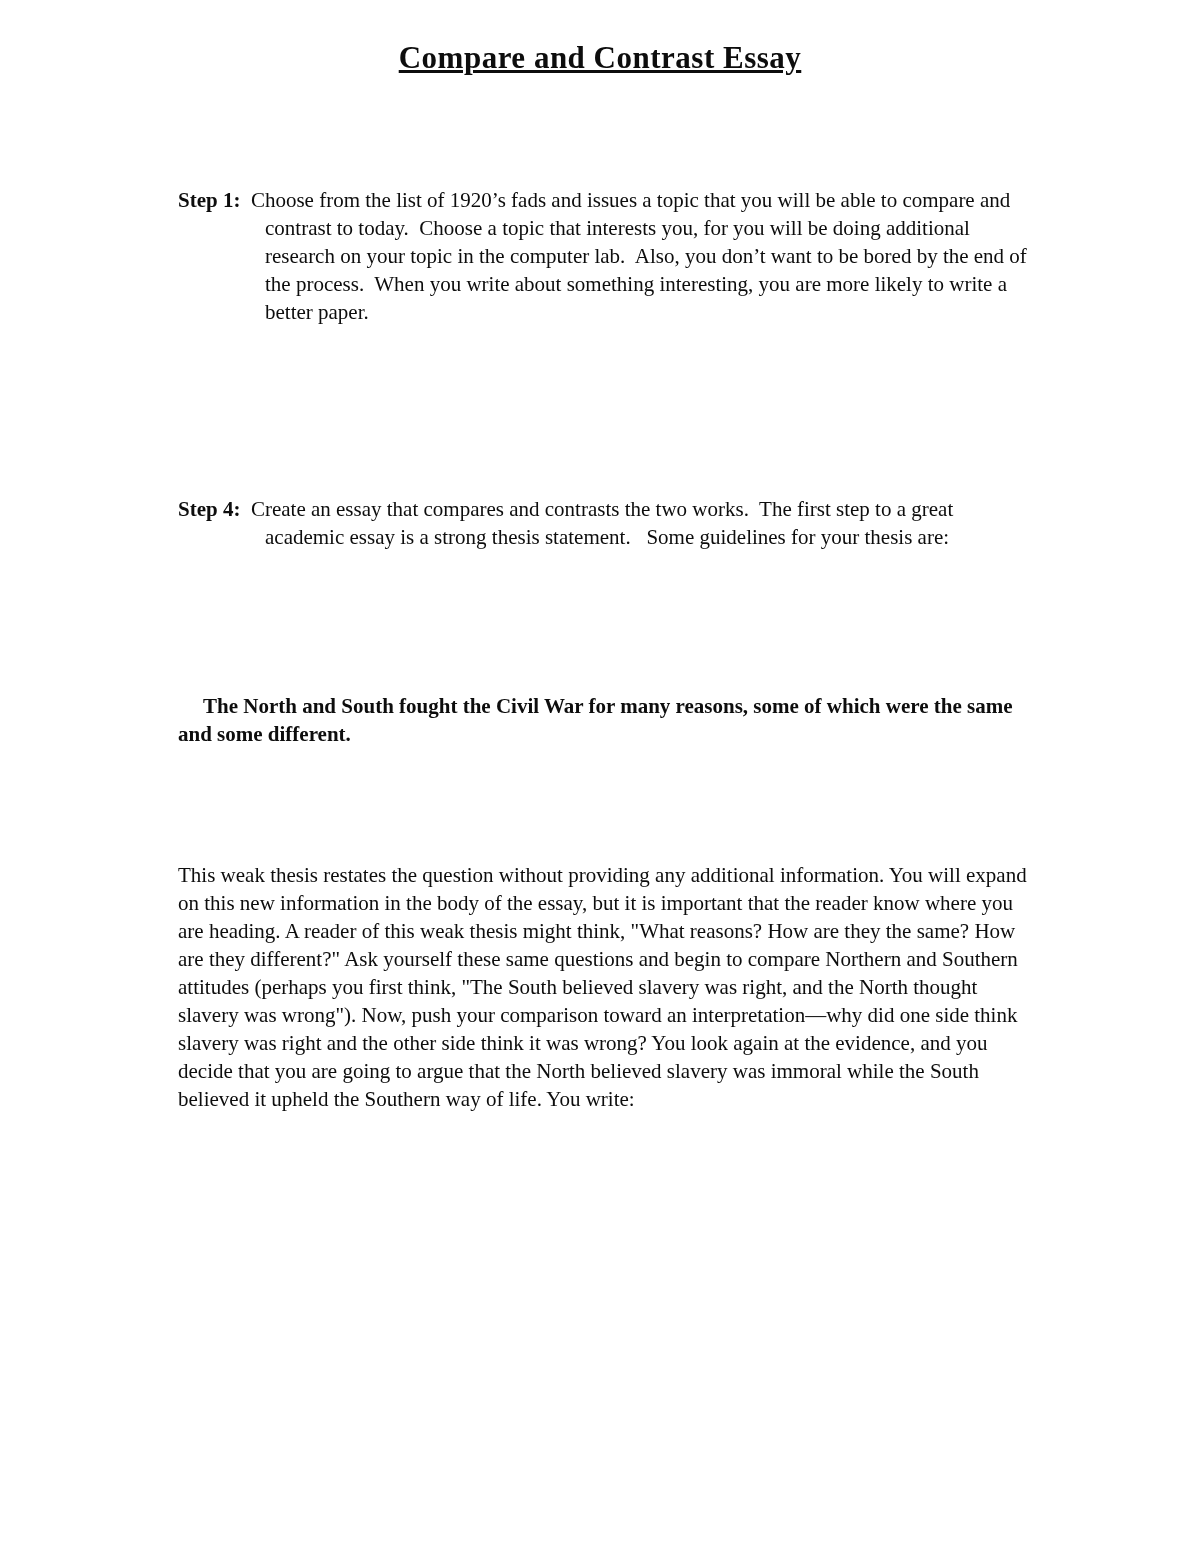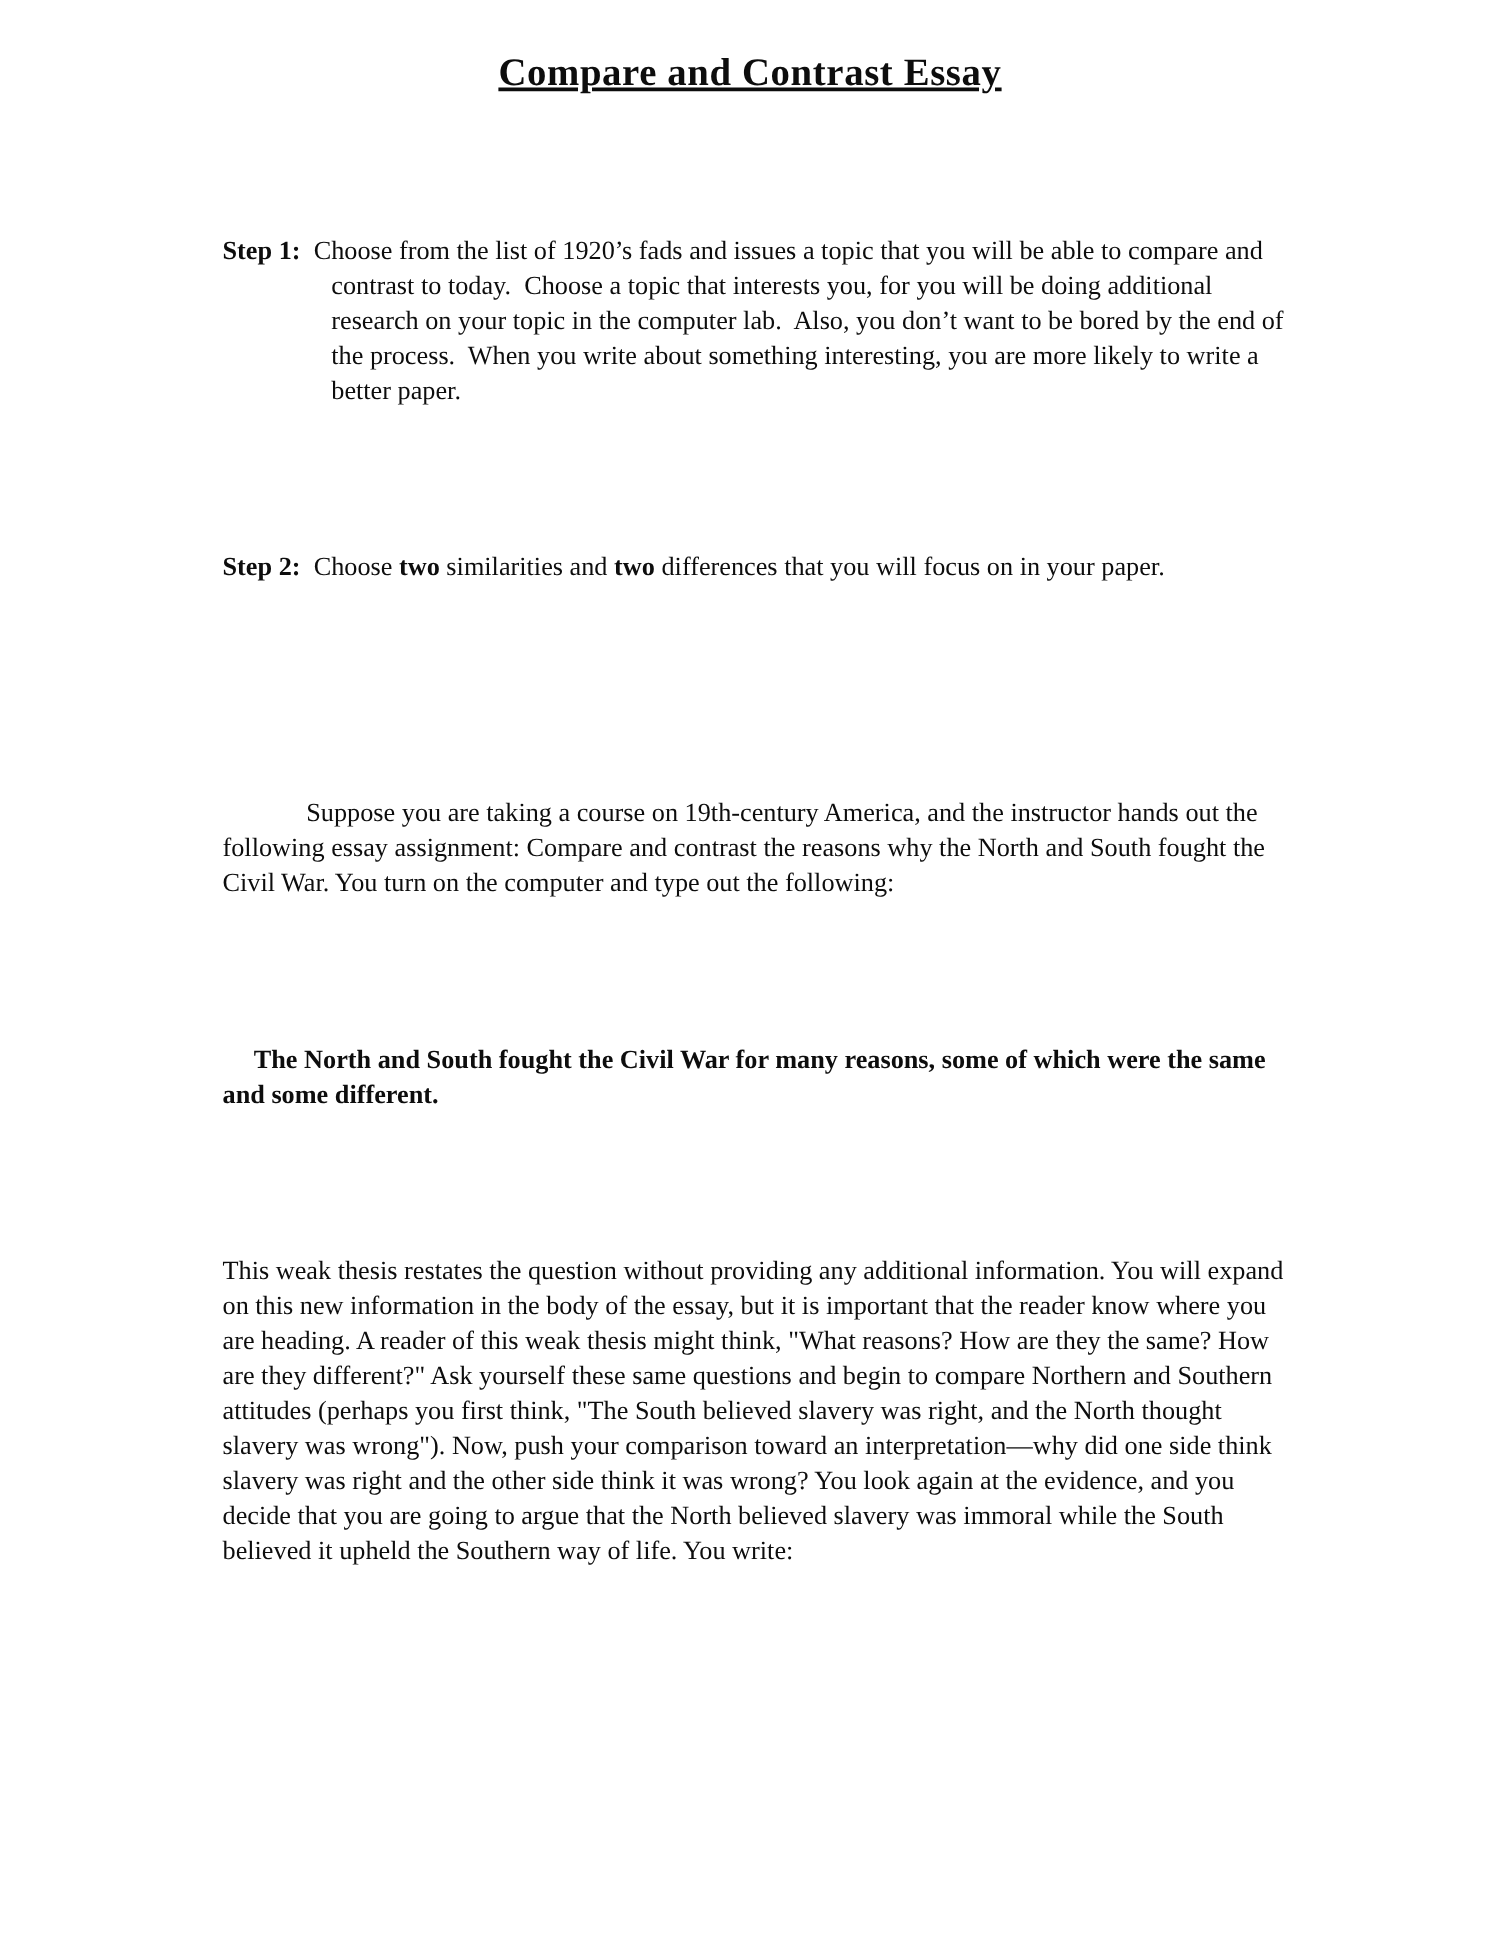--- a/index.html
+++ b/index.html
@@ -65,25 +65,24 @@
 <body>
 
 <div class="page">
 
   <h1 class="doc-title">Compare and Contrast Essay</h1>
 
   <div class="content">
 
     <p class="step"><span class="label">Step 1:</span><span>  Choose from the list of 1920’s fads and issues a topic that you will be able to compare and contrast to today.  Choose a topic that interests you, for you will be doing additional research on your topic in the computer lab.  Also, you don’t want to be bored by the end of the process.  When you write about something interesting, you are more likely to write a better paper.</span></p>
 
-    <p class="step"><span class="label">Step 2:</span><span>  Choose </span><span class="bold">two</span><span> similarities and </span><span class="bold">two</span><span> differences that you will focus on in your paper.</span></p>
 
 
+    <p class="step"><span class="label">Step 4:</span><span>  Create an essay that compares and contrasts the two works.  The first step to a great academic essay is a strong thesis statement.   Some guidelines for your thesis are:</span></p>
 
-    <p class="indent-first">Suppose you are taking a course on 19th-century America, and the instructor hands out the following essay assignment: Compare and contrast the reasons why the North and South fought the Civil War. You turn on the computer and type out the following:</p>
 
     <p class="thesis">The North and South fought the Civil War for many reasons, some of which were the same and some different.</p>
 
     <p>This weak thesis restates the question without providing any additional information. You will expand on this new information in the body of the essay, but it is important that the reader know where you are heading. A reader of this weak thesis might think, "What reasons? How are they the same? How are they different?" Ask yourself these same questions and begin to compare Northern and Southern attitudes (perhaps you first think, "The South believed slavery was right, and the North thought slavery was wrong"). Now, push your comparison toward an interpretation—why did one side think slavery was right and the other side think it was wrong? You look again at the evidence, and you decide that you are going to argue that the North believed slavery was immoral while the South believed it upheld the Southern way of life. You write:</p>
 
     
 
     
 
     

